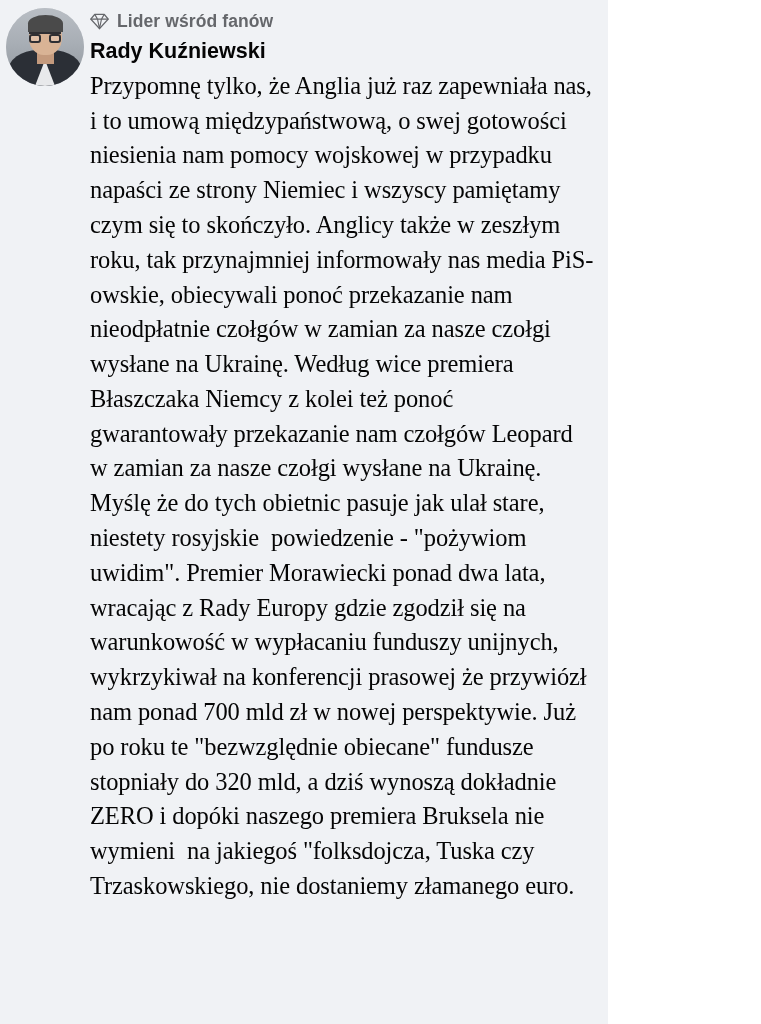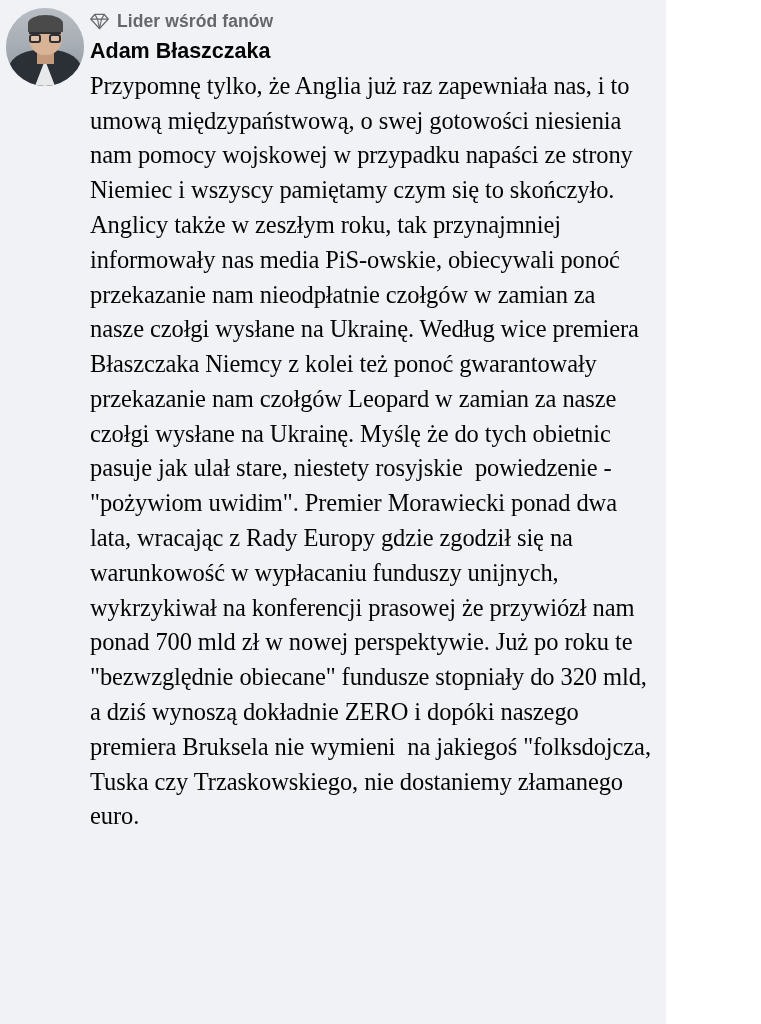--- a/index.html
+++ b/index.html
@@ -8,21 +8,21 @@
     background: #ffffff;
   }
   body {
     width: 761px;
     height: 1024px;
     font-family: "Liberation Sans", sans-serif;
     overflow: hidden;
   }
   .comment-card {
     position: relative;
-    width: 666px;
+    width: 608px;
     height: 1024px;
     background: #f0f2f5;
     box-sizing: border-box;
     display: flex;
     flex-direction: row;
     padding: 6px 14px 10px 6px;
   }
   .avatar-wrap {
     flex: 0 0 auto;
     width: 84px;
@@ -184,18 +184,18 @@
     <div class="badge-row">
       <span class="badge-icon">
         <svg viewBox="0 0 24 24" width="19" height="19" aria-hidden="true">
           <path d="M6 3h12l5 6-11 12L1 9l5-6z" fill="none" stroke="#65676b" stroke-width="1.8" stroke-linejoin="round"></path>
           <path d="M1 9h22M6 3l3.5 6L12 21M18 3l-3.5 6L12 21" fill="none" stroke="#65676b" stroke-width="1.4" stroke-linejoin="round"></path>
         </svg>
       </span>
       <span class="badge-label">Lider wśród fanów</span>
     </div>
 
-    <div class="author-name">Adam Błaszczaka</div>
+    <div class="author-name">Rady Kuźniewski</div>
 
     <div class="comment-body">Przypomnę tylko, że Anglia już raz zapewniała nas, i to umową międzypaństwową, o swej gotowości niesienia nam pomocy wojskowej w przypadku napaści ze strony Niemiec i wszyscy pamiętamy czym się to skończyło. Anglicy także w zeszłym roku, tak przynajmniej informowały nas media PiS-owskie, obiecywali ponoć przekazanie nam nieodpłatnie czołgów w zamian za nasze czołgi wysłane na Ukrainę. Według wice premiera Błaszczaka Niemcy z kolei też ponoć gwarantowały przekazanie nam czołgów Leopard w zamian za nasze czołgi wysłane na Ukrainę. Myślę że do tych obietnic pasuje jak ulał stare, niestety rosyjskie  powiedzenie - "pożywiom uwidim". Premier Morawiecki ponad dwa lata, wracając z Rady Europy gdzie zgodził się na warunkowość w wypłacaniu funduszy unijnych, wykrzykiwał na konferencji prasowej że przywiózł nam ponad 700 mld zł w nowej perspektywie. Już po roku te "bezwzględnie obiecane" fundusze stopniały do 320 mld, a dziś wynoszą dokładnie ZERO i dopóki naszego premiera Bruksela nie wymieni  na jakiegoś "folksdojcza, Tuska czy Trzaskowskiego, nie dostaniemy złamanego euro.</div>
 
   </div>
 </div>
 
 </body></html>

